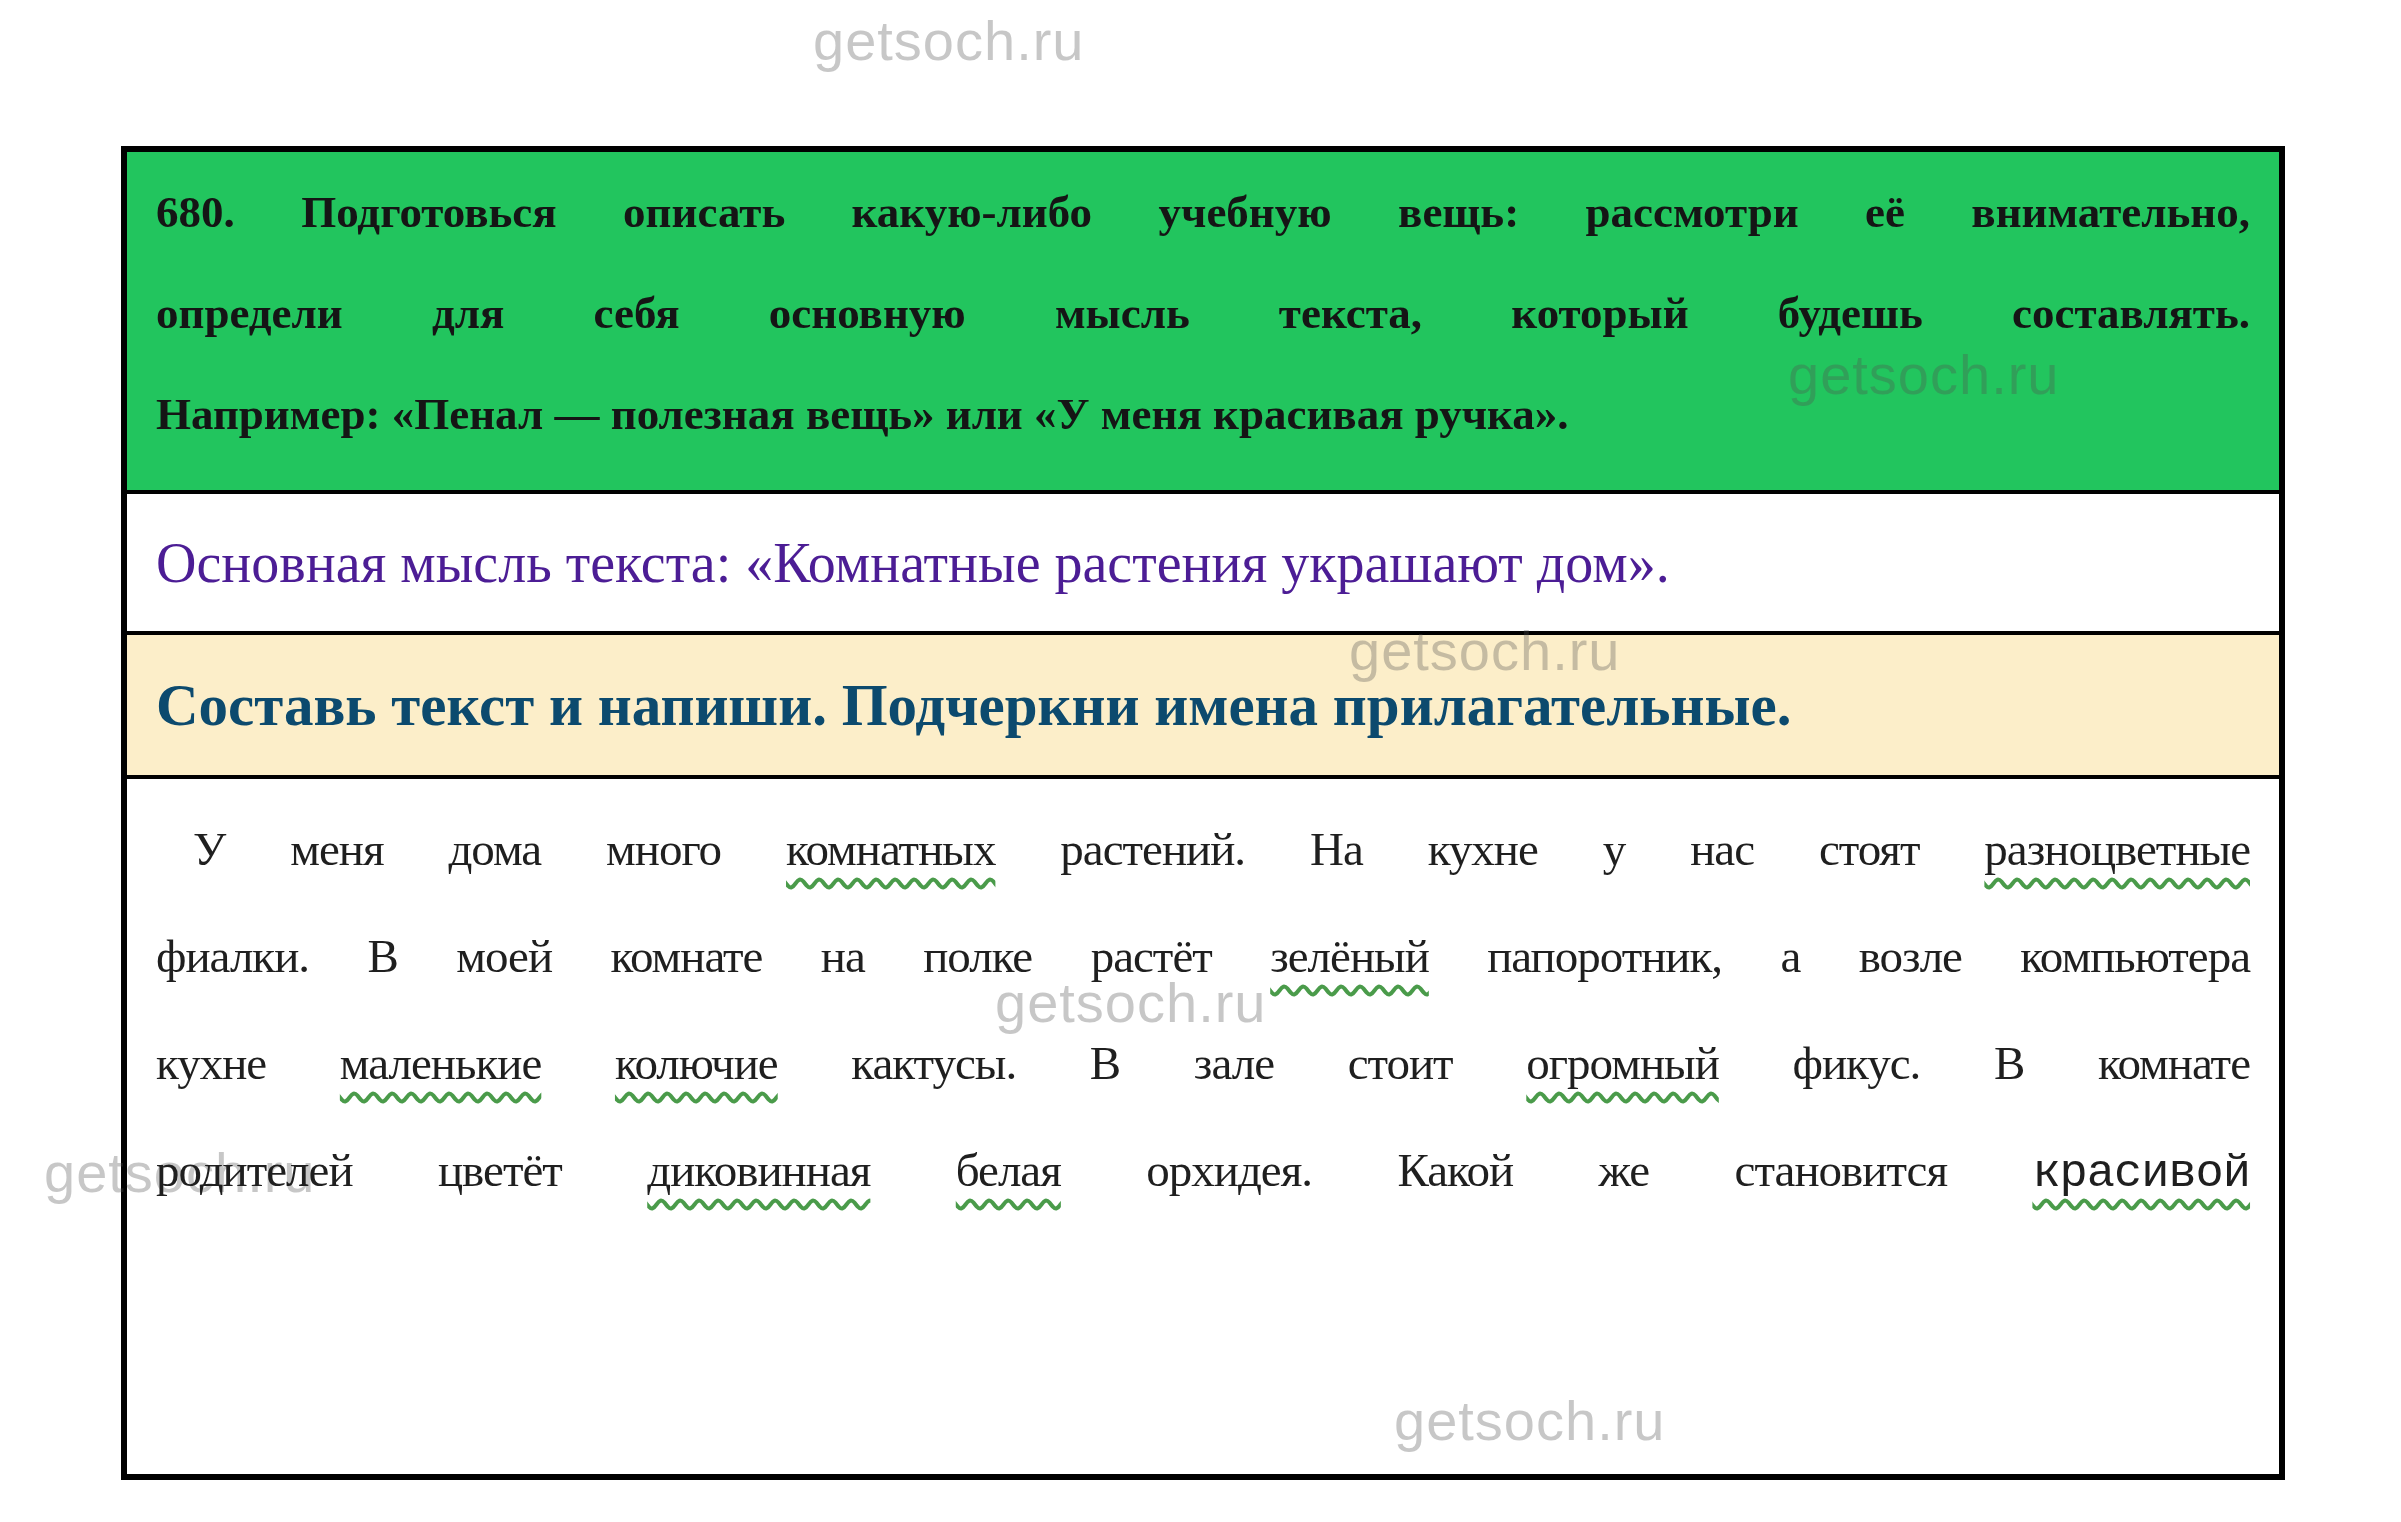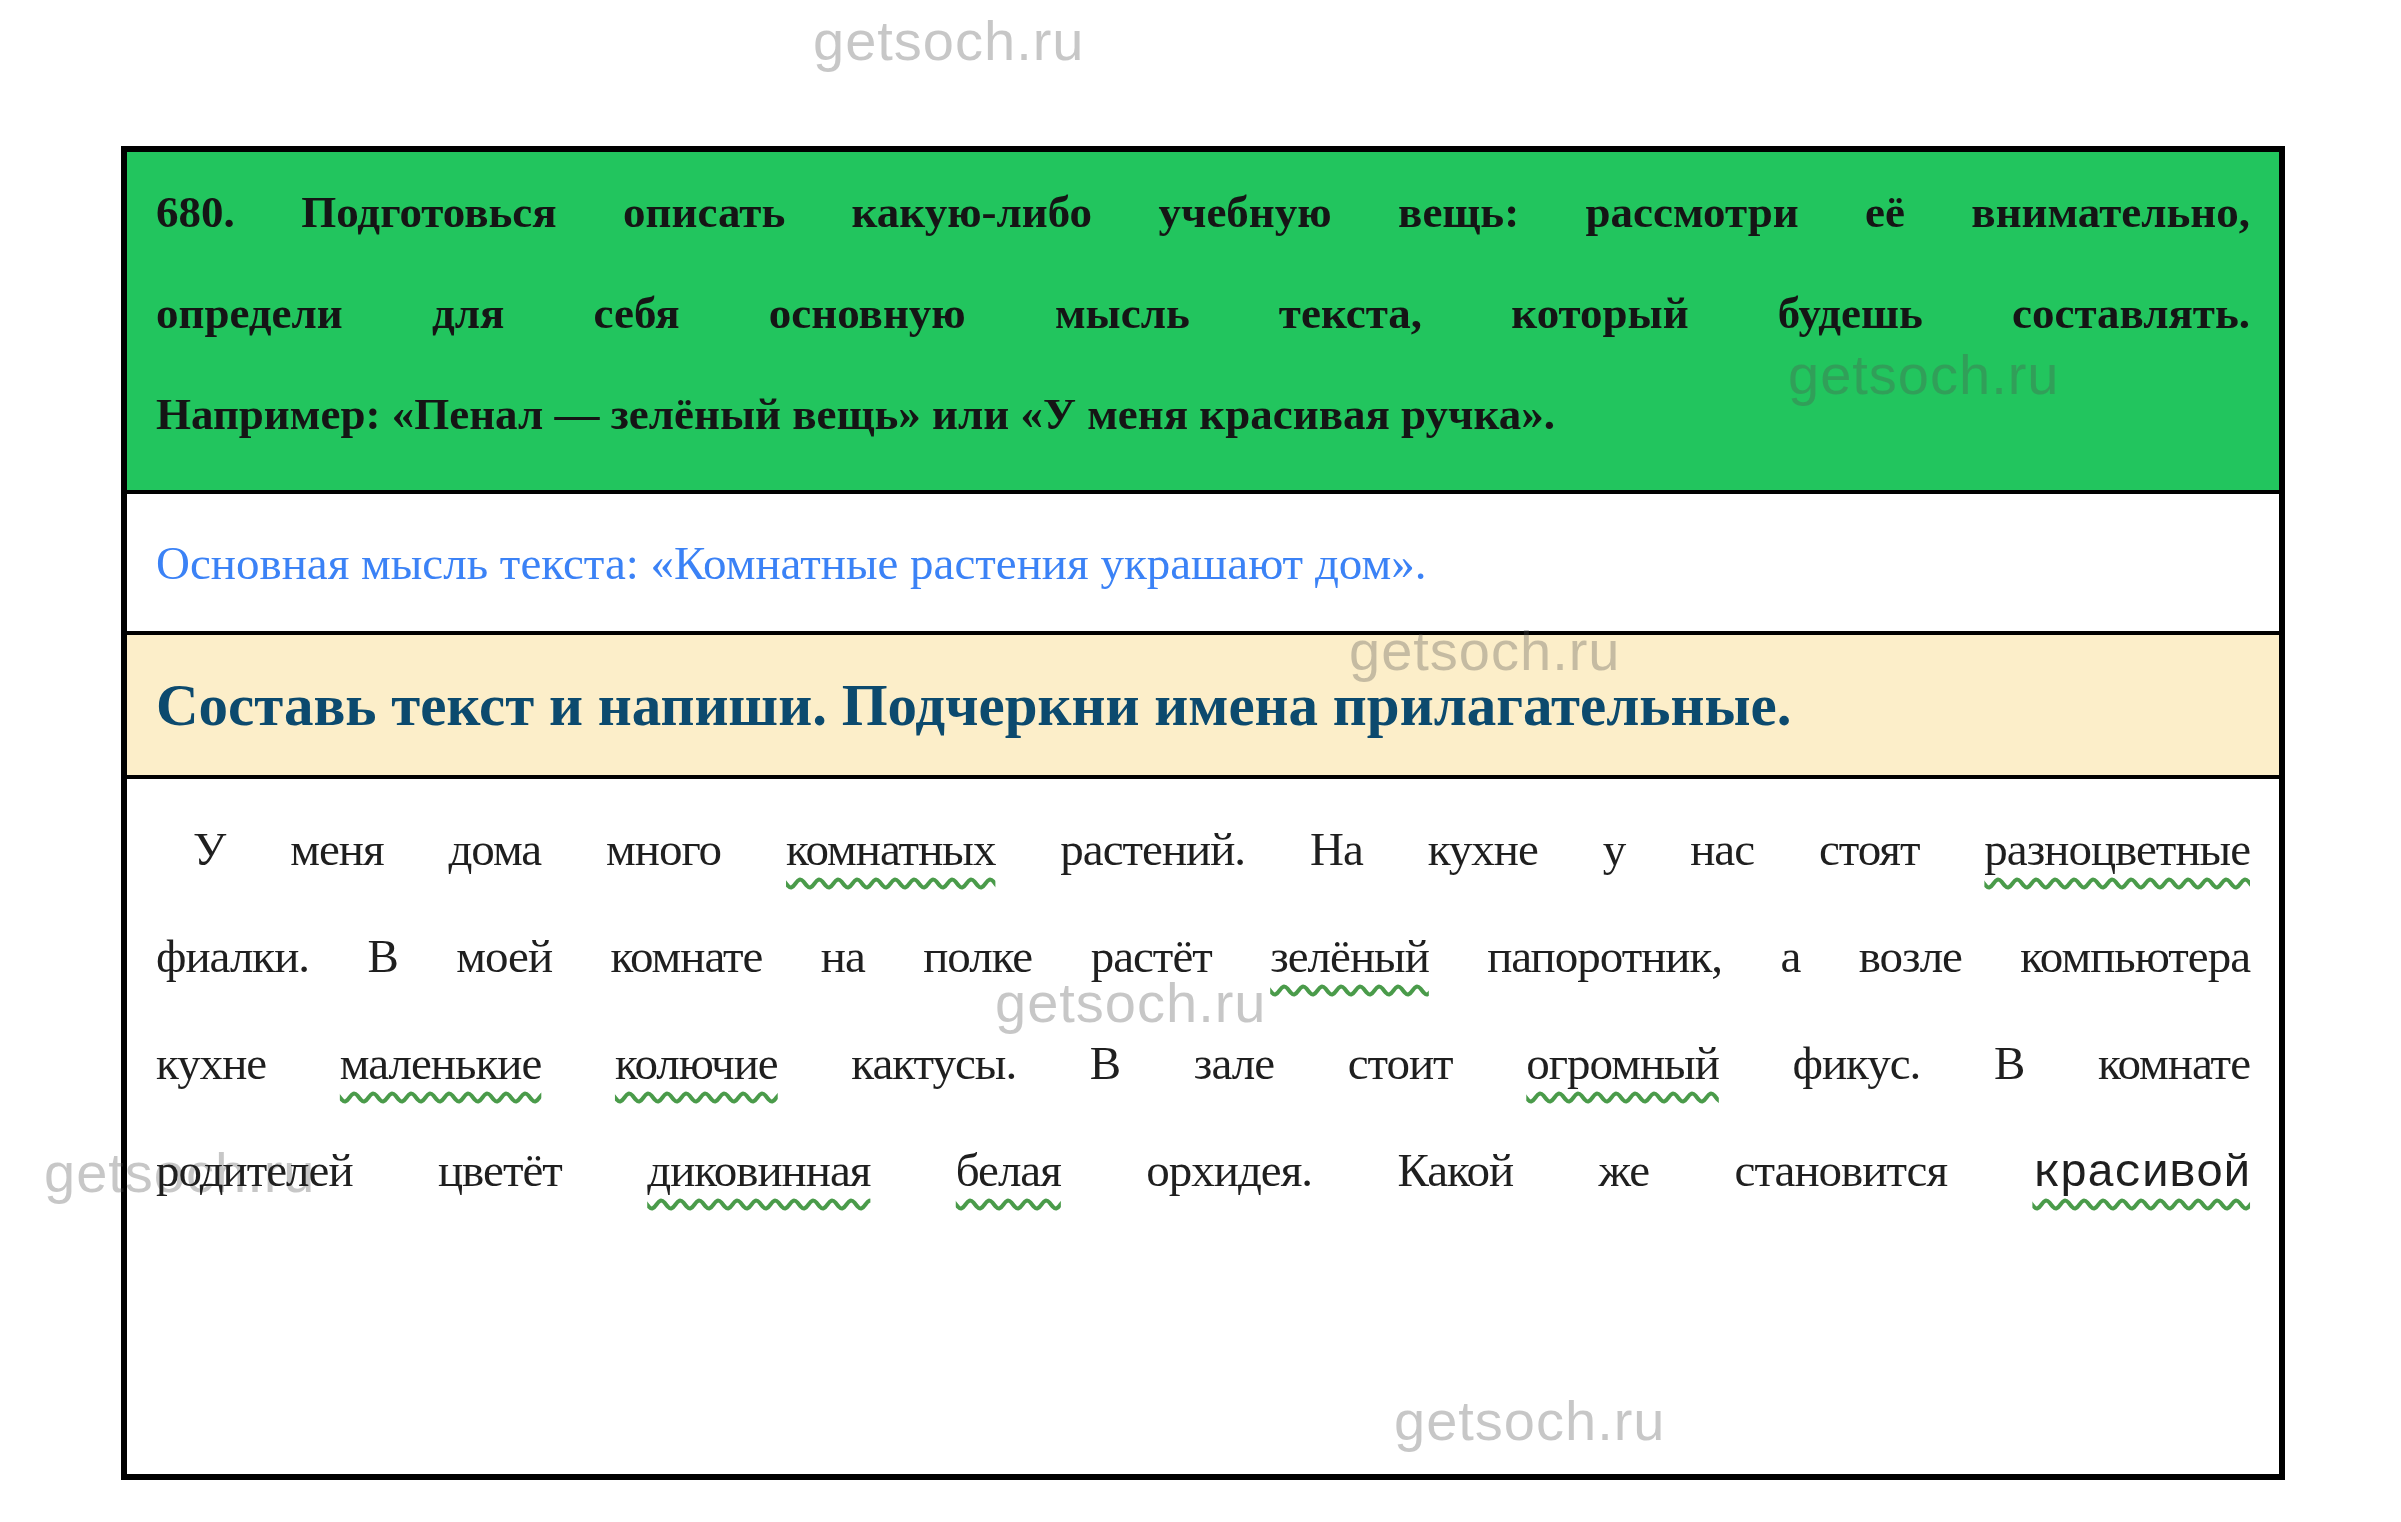--- a/index.html
+++ b/index.html
@@ -24,21 +24,21 @@
   .sec-text { position:relative; z-index:4; }
   .sec-task { height:338px; padding-top:9.7px; }
   .sec-idea { height:141px; border-top:4.9px solid #000; display:flex; align-items:center; }
   .sec-instr { height:144px; border-top:4.9px solid #000; display:flex; align-items:center; }
   .sec-answer { flex:1 1 auto; border-top:4.9px solid #000; padding-top:17px; }
   .task-line {
     font-weight:bold; font-size:45px; line-height:101px; color:#151515;
     text-align:justify; white-space:normal;
   }
   .task-line.stretch { text-align-last:justify; }
-  .idea-line { font-size:47px; color:#3b82f6; line-height:56px; }
+  .idea-line { font-size:56px; color:#4c1d95; line-height:56px; }
   .instr-line { font-weight:bold; font-size:59px; color:#0c4a6e; line-height:54px; }
   .ans-line {
     font-size:47px; line-height:107px; color:#1f1f1f;
     letter-spacing:-1px; text-align:justify; white-space:normal;
   }
   .ans-line.stretch { text-align-last:justify; }
   .ans-line.indent { text-indent:37px; }
   .adj {
     text-decoration-line:underline;
     text-decoration-style:wavy;
@@ -59,21 +59,21 @@
       <div class="wm" style="left: 44px; top: 1140px;">getsoch.ru</div>
       <div class="wm" style="left: 1394px; top: 1388px;">getsoch.ru</div>
     </div>
 
   <div class="box">
 
     <div class="sec sec-task" style="background: #22c55e;">
       <div class="sec-text">
           <div class="task-line stretch">680. Подготовься описать какую-либо учебную вещь: рассмотри её внимательно,</div>
           <div class="task-line stretch">определи для себя основную мысль текста, который будешь составлять.</div>
-          <div class="task-line">Например: «Пенал — зелёный вещь» или «У меня красивая ручка».</div>
+          <div class="task-line">Например: «Пенал — полезная вещь» или «У меня красивая ручка».</div>
         </div>
     </div>
 
     <div class="sec sec-idea">
       <div class="sec-text idea-line">Основная мысль текста: «Комнатные растения украшают дом».</div>
     </div>
 
     <div class="sec sec-instr" style="background: rgb(252, 238, 201);">
       <div class="sec-text instr-line">Составь текст и напиши. Подчеркни имена прилагательные.</div>
     </div>

